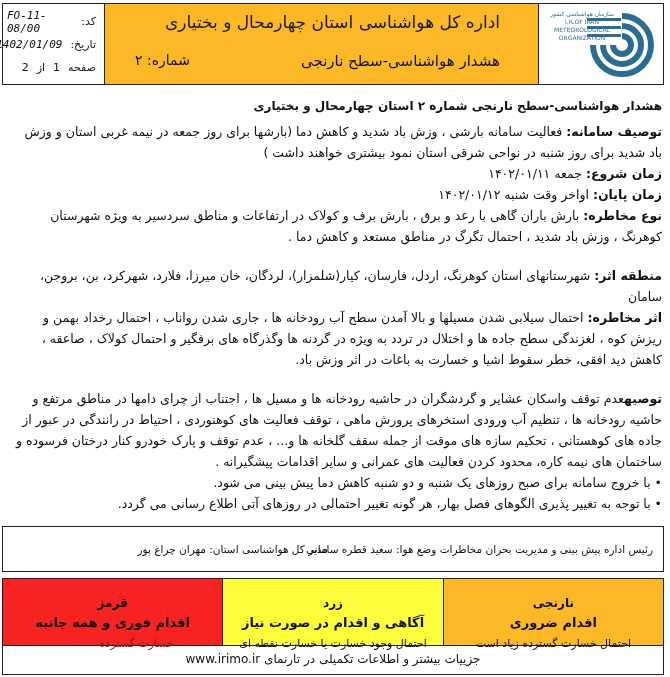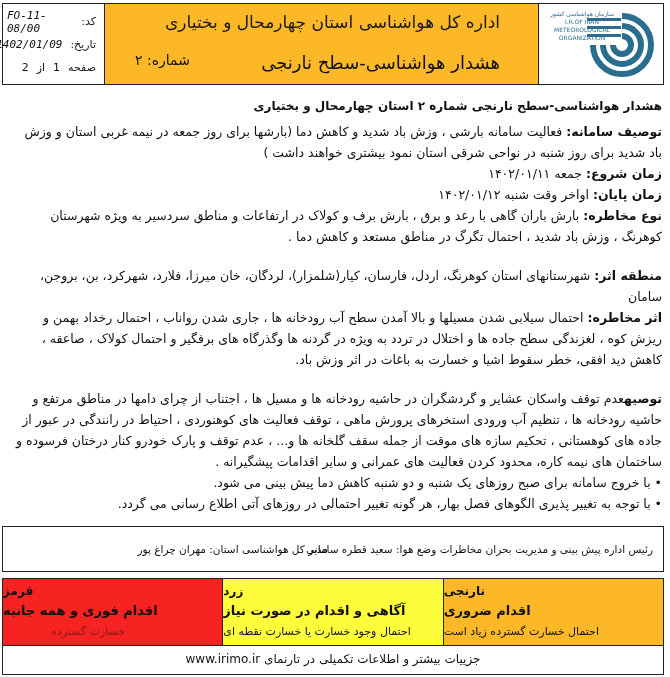--- a/index.html
+++ b/index.html
@@ -7,41 +7,41 @@
          font-family:"DejaVu Sans", sans-serif; color:#111; }
   .header { position:absolute; left:2px; top:3px; width:662px; height:82px;
             border:1px solid #222; display:flex; direction:ltr; box-sizing:border-box; }
   .hdr-left { width:102px; border-right:1px solid #222; direction:rtl;
               font-size:11px; padding:6px 8px 0 4px; box-sizing:border-box; }
   .hdr-left .row { display:flex; justify-content:flex-start; gap:8px; height:23px; align-items:center; }
   .hdr-left .lbl { color:#222; }
   .hdr-left .val { font-family:"DejaVu Sans Mono", monospace; font-size:11px; direction:ltr;font-style:italic; }
   .hdr-center { flex:1; background:#fdb827; direction:rtl; border-right:1px solid #222; position:relative; }
   .hdr-title { position:absolute; right:38px; top:8px; font-size:17px; color:#1a1a1a; }
-  .hdr-sub { position:absolute; right:38px; top:48px; font-size:18px; }
+  .hdr-sub { position:absolute; right:38px; top:48px; font-size:15px; }
   .hdr-num { position:absolute; left:30px; top:48px; font-size:14px; }
   .hdr-logo { width:124px; position:relative; }
   .logo-text { position:absolute; left:8px; top:6px; font-size:6px; line-height:8px; color:#2a6d8e; text-align:center; width:70px; }
   .logo-svg { position:absolute; right:6px; top:6px; }
 
   .content { position:absolute; left:8px; right:8px; top:96px; direction:rtl; font-size:12.5px; line-height:21px; }
   .content p { margin:0; }
   .bold { font-weight:bold; }
   .doc-heading { font-weight:bold; font-size:12px; margin-bottom:4px !important; }
   .gap { height:18px; }
   .bullet::before { content:"• "; }
 
   .sign-box { position:absolute; left:2px; top:526px; width:662px; height:46px;
               border:1px solid #222; box-sizing:border-box; direction:rtl; font-size:10.5px; }
   .sign-right { position:absolute; right:10px; top:16px; }
   .sign-left { position:absolute; right:335px; top:16px; }
 
   .levels { position:absolute; left:2px; top:578px; width:662px; height:68px;
             border:1px solid #222; box-sizing:border-box; display:flex; direction:rtl; }
-  .lvl { flex:1; text-align:left; box-sizing:border-box; padding-top:3px; }
+  .lvl { flex:1; text-align:center; box-sizing:border-box; padding-top:15px; }
   .lvl + .lvl { border-right:1px solid #222; }
   .lvl .name { font-weight:bold; font-size:12px; line-height:18px; }
   .lvl .act { font-weight:bold; font-size:13px; line-height:22px; }
   .lvl .desc { font-size:11px; line-height:20px; }
   .lvl-yellow { background:#fdfd3c; }
   .lvl-orange { background:#fdb827; }
   .lvl-red { background:#f72222; }
   .lvl-red .desc { color:#8a1a1a;margin-left:48px; }
 
   .footer { position:absolute; left:2px; top:645px; width:662px; height:30px;

